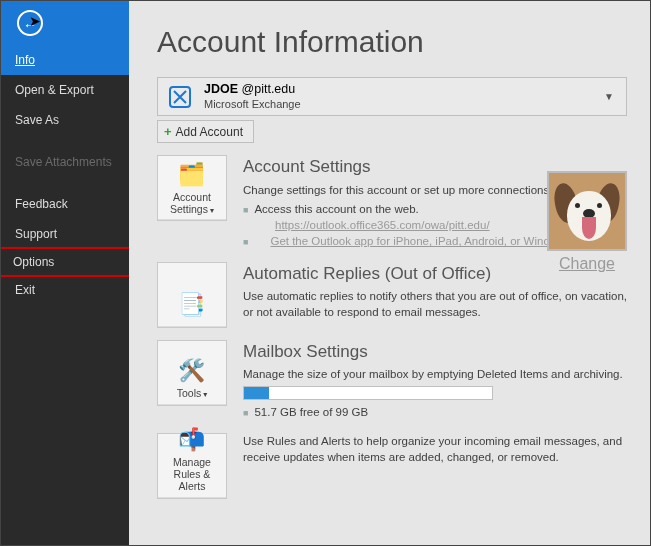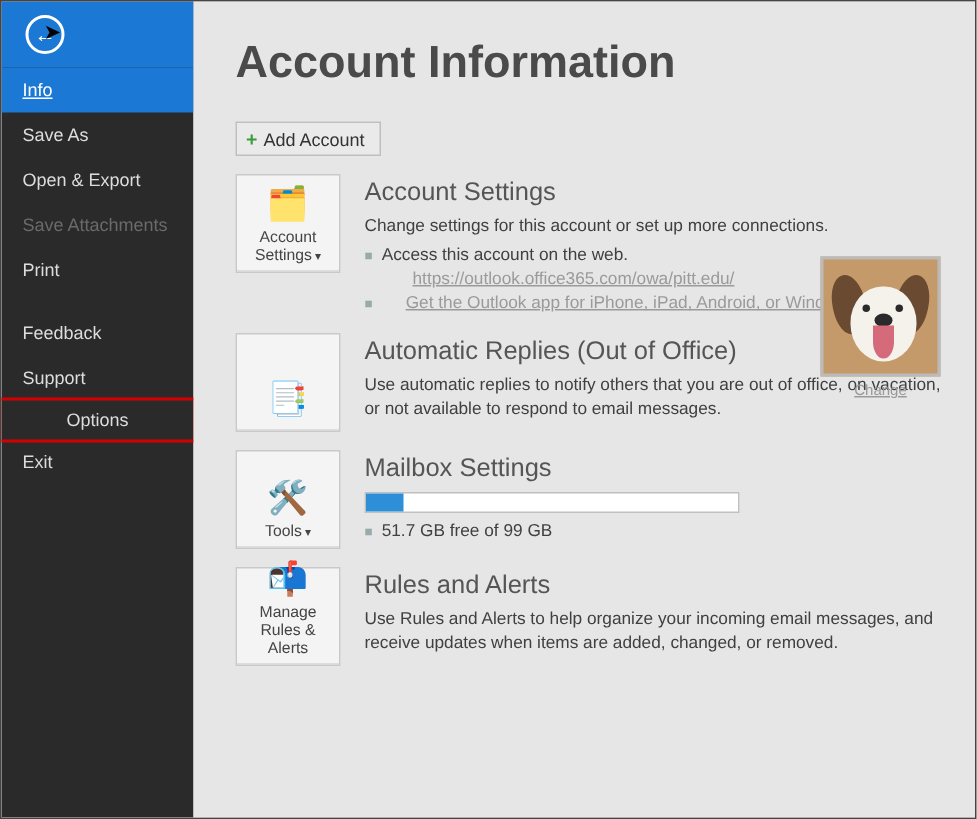--- a/index.html
+++ b/index.html
@@ -57,39 +57,39 @@
     min-height: 27px;
   }
   .side-item.active {
     background: #1b78d4;
     color: #fff;
     text-decoration: underline;
   }
   .side-item.disabled {
     color: #6a6a6a;
     cursor: default;
+    margin-top: 12px;
   }
   .side-gap { height: 12px; }
   .highlight-frame {
     border: 2px solid #d40000;
     padding: 6px 12px;
     margin: -2px;
-    text-align: center;
   }
   
   .main {
     flex: 1;
     background: #e6e6e6;
     padding: 24px 18px 0 28px;
     overflow: hidden;
     position: relative;
   }
   .page-title {
     font-size: 30px;
-    font-weight: 700;
+    font-weight: 400;
     color: #4a4a4a;
     margin-bottom: 18px;
   }
   .account-dropdown {
     display: flex;
     align-items: center;
     background: #eaeaea;
     border: 1px solid #bfbfbf;
     padding: 4px 8px;
     width: 470px;
@@ -174,47 +174,59 @@
     margin:0 auto;
   }
   .dog-ear { position:absolute; width:22px; height:40px; background:#6a4a30; border-radius:50% 50% 45% 45%; top:10px; }
   .dog-ear.l{ left:6px; transform:rotate(-12deg);}
   .dog-ear.r{ right:6px; transform:rotate(12deg);}
   .dog-face { position:absolute; width:44px; height:50px; background:#f5f2ec; border-radius:48% 48% 50% 50%; top:18px; left:18px;}
   .dog-nose { position:absolute; width:12px; height:9px; background:#2a2a2a; border-radius:50%; top:36px; left:34px;}
   .dog-tongue { position:absolute; width:14px; height:22px; background:#d46a7a; border-radius:0 0 50% 50%; top:44px; left:33px;}
   .dog-eye{position:absolute;width:5px;height:5px;background:#2a2a2a;border-radius:50%;top:30px;}
   .dog-eye.l{left:26px;} .dog-eye.r{left:48px;}
-  .change-link { display:block; font-size:10px; color:#9a9a9a; text-decoration:underline; margin-top:4px; cursor:pointer;}
+  .change-link { display:block; font-size:16px; color:#9a9a9a; text-decoration:underline; margin-top:4px; cursor:pointer;}
 </style>
 </head>
 <body>
 
 <div class="app">
 
   <div class="sidebar">
     <div class="back-bar">
       <div class="back-circle">←</div>
       <span class="cursor">➤</span>
     </div>
     <div class="side-item active">Info</div>
+    <div class="side-item">Open &amp; Export</div>
     <div class="side-item">Save As</div>
-    <div class="side-item">Open &amp; Export</div>
     <div class="side-item disabled">Save Attachments</div>
-    <div class="side-item">Print</div>
     <div class="side-gap"></div>
     <div class="side-item">Feedback</div>
     <div class="side-item">Support</div>
     <div class="side-item highlight-frame">Options</div>
     <div class="side-item">Exit</div>
   </div>
 
   <div class="main">
     <div class="page-title">Account Information</div>
 
+    <div class="account-dropdown">
+      <div class="acct-icon">
+        <svg width="24" height="24" viewBox="0 0 24 24">
+            <rect x="2" y="2" width="20" height="20" rx="3" fill="none" stroke="#1b78d4" stroke-width="2"></rect>
+            <path d="M6 6 L18 18 M18 6 L6 18" stroke="#1b78d4" stroke-width="2"></path>
+          </svg>
+      </div>
+      <div class="acct-text">
+        <div class="line1"><span>JDOE</span> <span style="font-weight:400">@pitt.edu</span></div>
+        <div class="line2">Microsoft Exchange</div>
+      </div>
+      <div class="dd-caret">▼</div>
+    </div>
 
     <button class="add-account">
       <span class="add-plus">+</span>
       <span>Add Account</span>
     </button>
 
     
     <div class="section">
       <div class="tile">
         <div class="ticon">🗂️</div>
@@ -255,33 +267,33 @@
     </div>
 
     
     <div class="section">
       <div class="tile">
         <div class="ticon">🛠️</div>
         <div><span>Tools</span><span class="caret">▾</span></div>
       </div>
       <div class="section-body">
         <h3>Mailbox Settings</h3>
+        <div class="sub">Manage the size of your mailbox by emptying Deleted Items and archiving.</div>
         <div class="mailbox-bar">
             <div class="fill"></div>
           </div>
         <div><span class="bullet">■</span><span>51.7 GB free of 99 GB</span></div>
       </div>
     </div>
 
     
     <div class="section">
       <div class="tile">
         <div class="ticon">📬</div>
         <div>Manage Rules &amp; Alerts</div>
       </div>
       <div class="section-body">
-        <h3>Rules and Alerts</h3>
         <div class="sub">Use Rules and Alerts to help organize your incoming email messages, and receive updates when items are added, changed, or removed.</div>
       </div>
     </div>
 
   </div>
 </div>
 
 </body></html>

